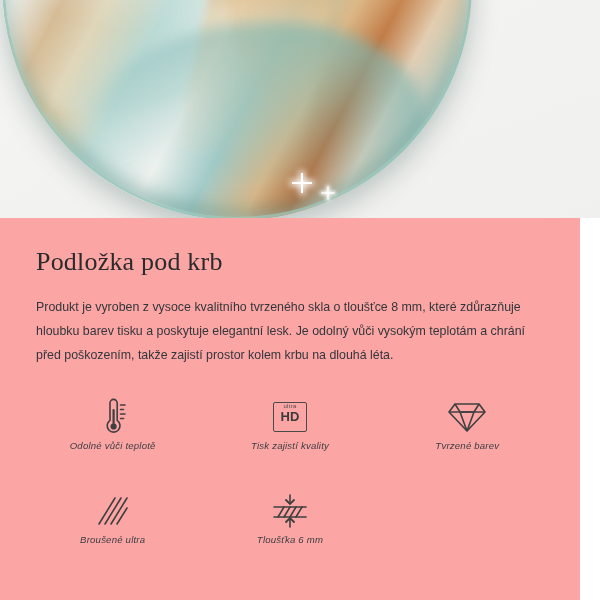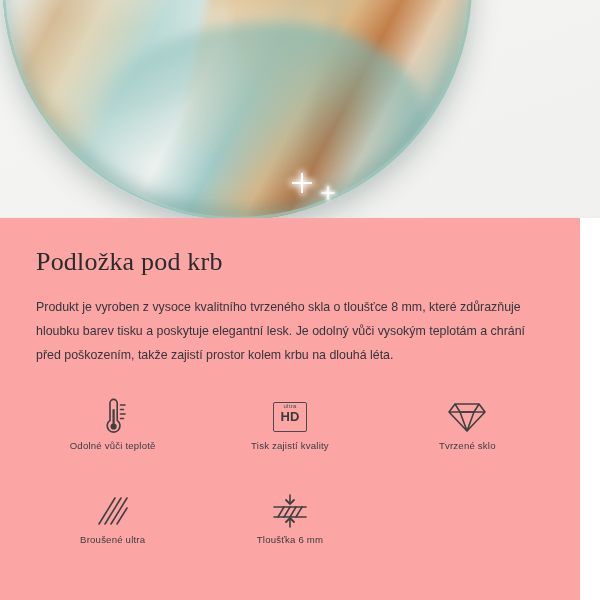--- a/index.html
+++ b/index.html
@@ -169,20 +169,21 @@
     height: 46px;
     display: flex;
     align-items: center;
     justify-content: center;
   }
   .feature .caption {
     font-size: 9.6px;
     color: #3a3d41;
     text-align: center;
     letter-spacing: .2px;
+    font-style: italic;
   }
   svg { display: block; }
   .ultrahd {
     width: 34px; height: 30px;
     border: 1.6px solid #4a4a4a;
     border-radius: 2px;
     display: flex; flex-direction: column;
     align-items: center; 
     line-height: 1;
   }
@@ -246,21 +247,21 @@
         <svg width="40" height="34" viewBox="0 0 40 34">
           <g fill="none" stroke="#3f3f3f" stroke-width="1.6" stroke-linejoin="round">
             <path d="M8 4 H32 L38 12 L20 31 L2 12 Z"></path>
             <path d="M2 12 H38"></path>
             <path d="M8 4 L13 12 L20 31"></path>
             <path d="M32 4 L27 12 L20 31"></path>
             <path d="M13 12 H27"></path>
           </g>
         </svg>
       </div>
-      <div class="caption">Tvrzené sklo</div>
+      <div class="caption">Tvrzené barev</div>
     </div>
 
     <div class="feature">
       <div class="icon-wrap">
         <svg width="40" height="34" viewBox="0 0 40 34">
           <g stroke="#3f3f3f" stroke-width="1.6" stroke-linecap="round" fill="none">
             <path d="M6 30 L22 4"></path>
             <path d="M12 30 L28 4"></path>
             <path d="M18 30 L34 4"></path>
             <path d="M24 30 L34 14"></path>

